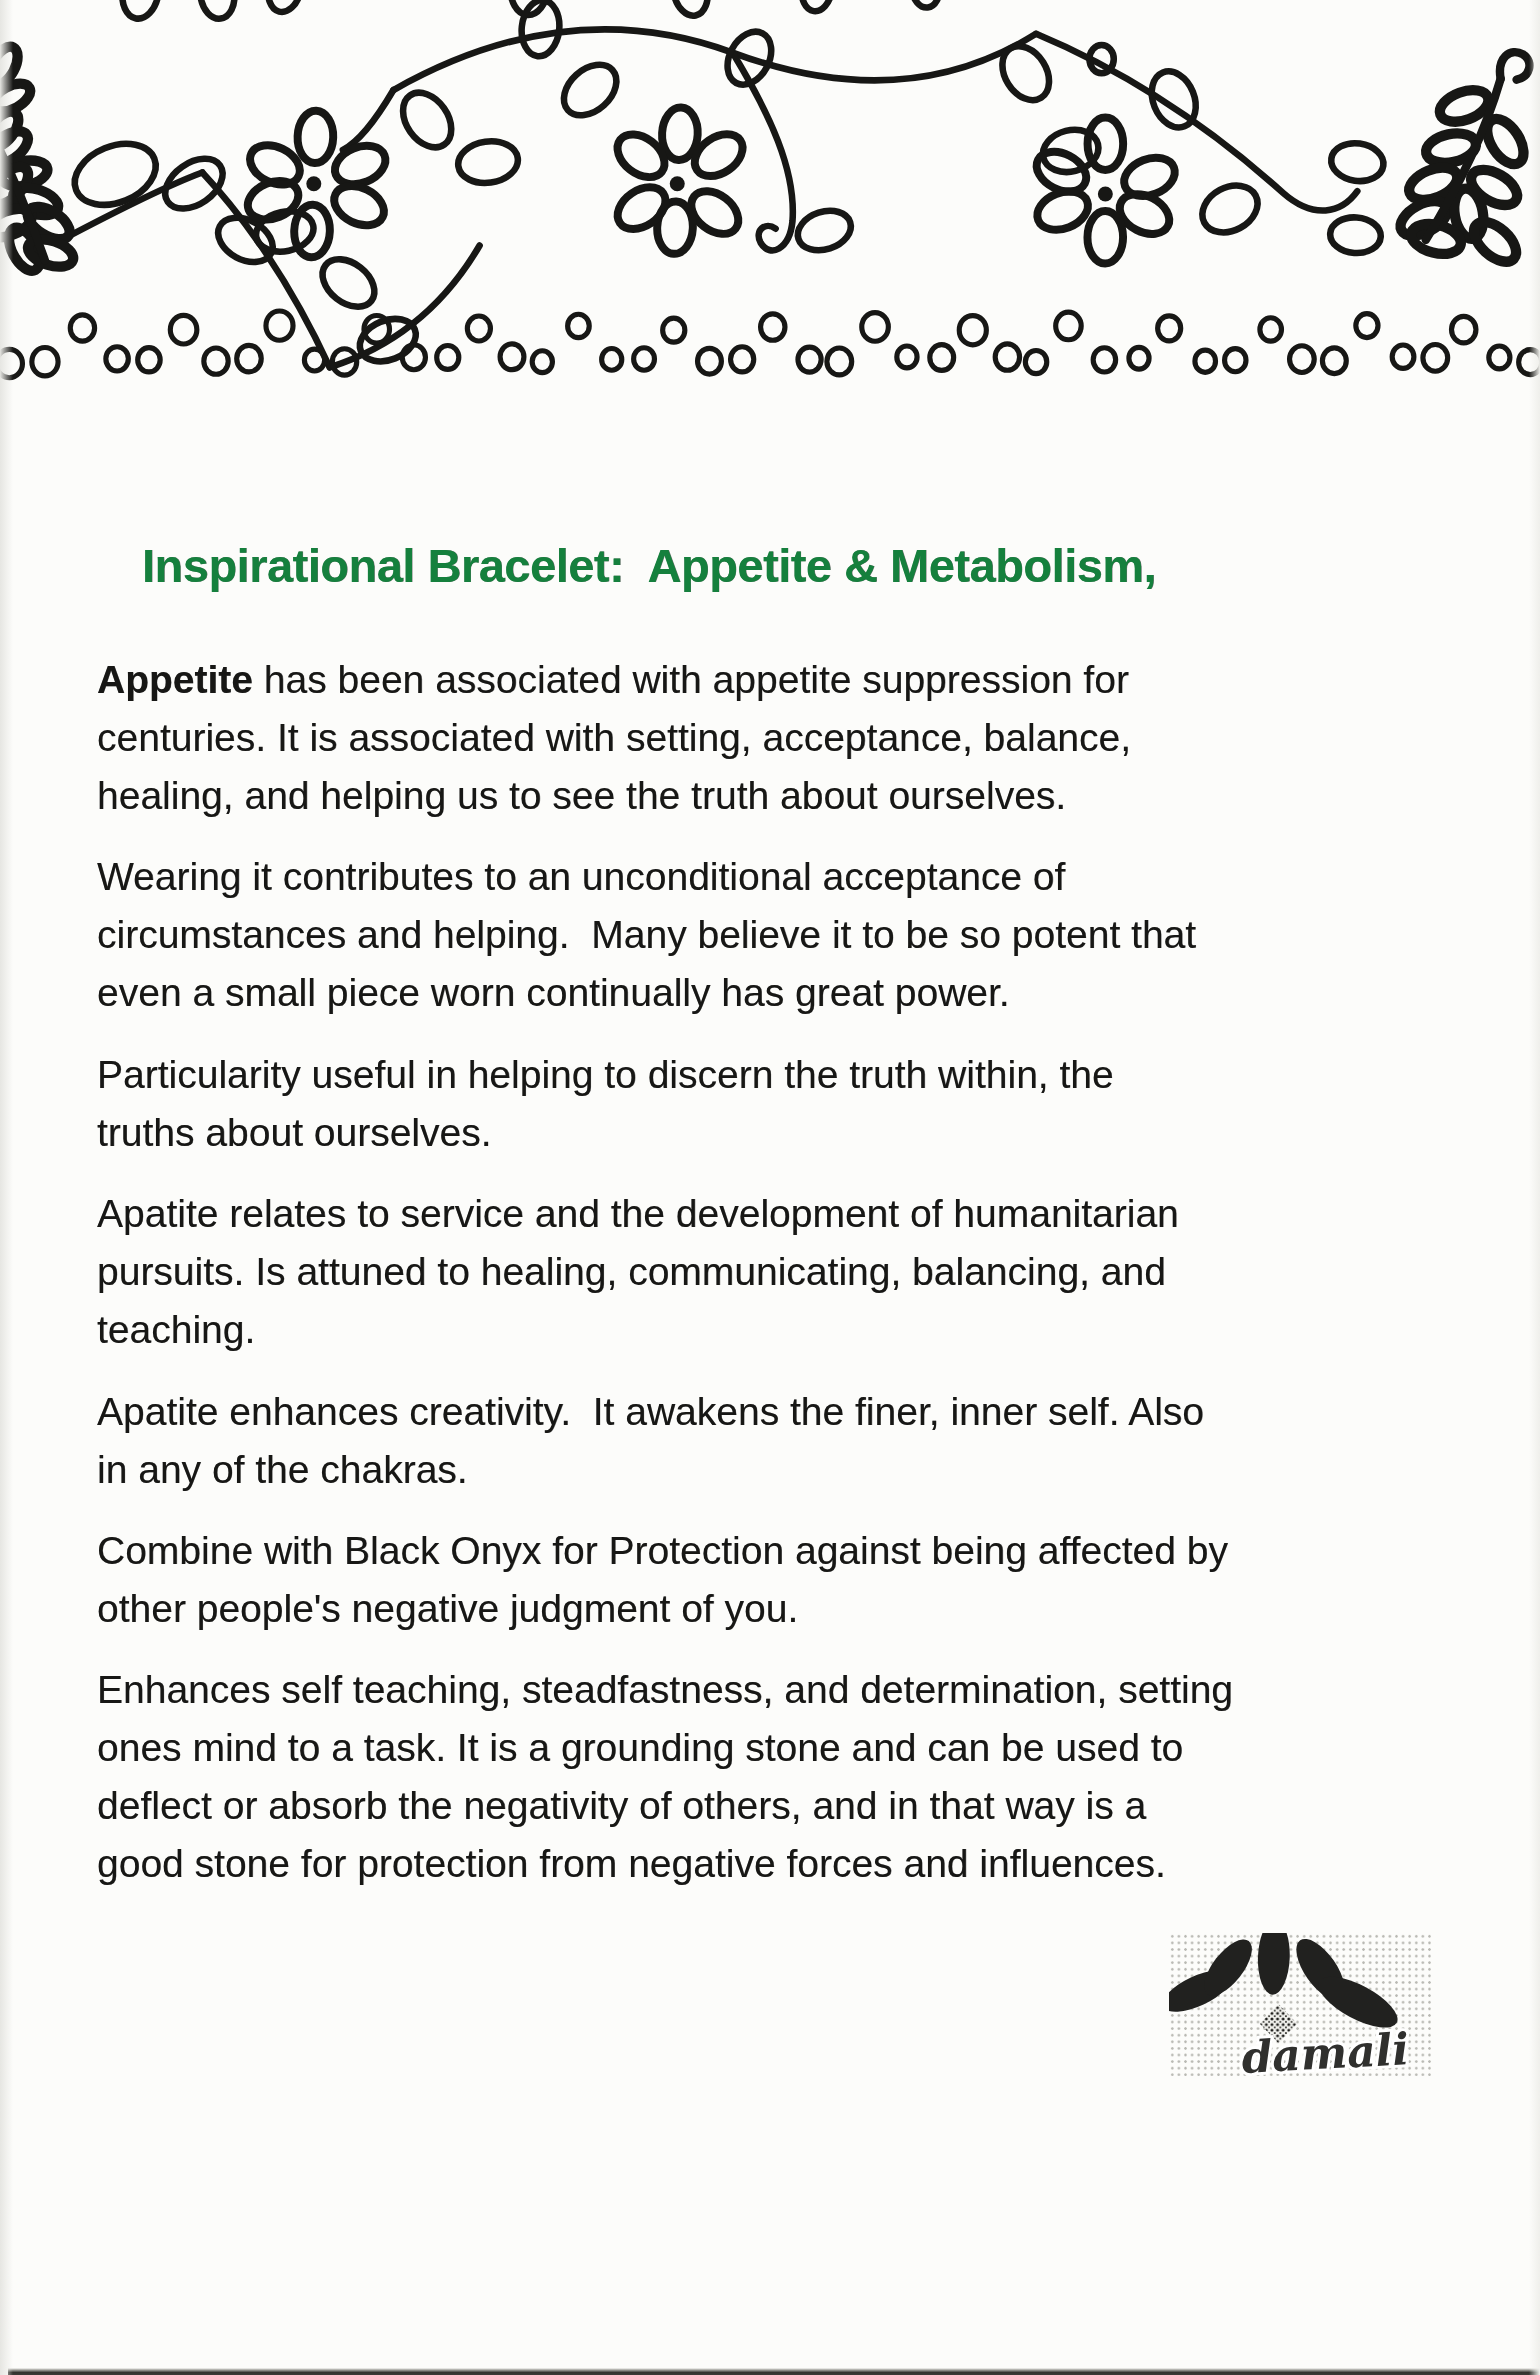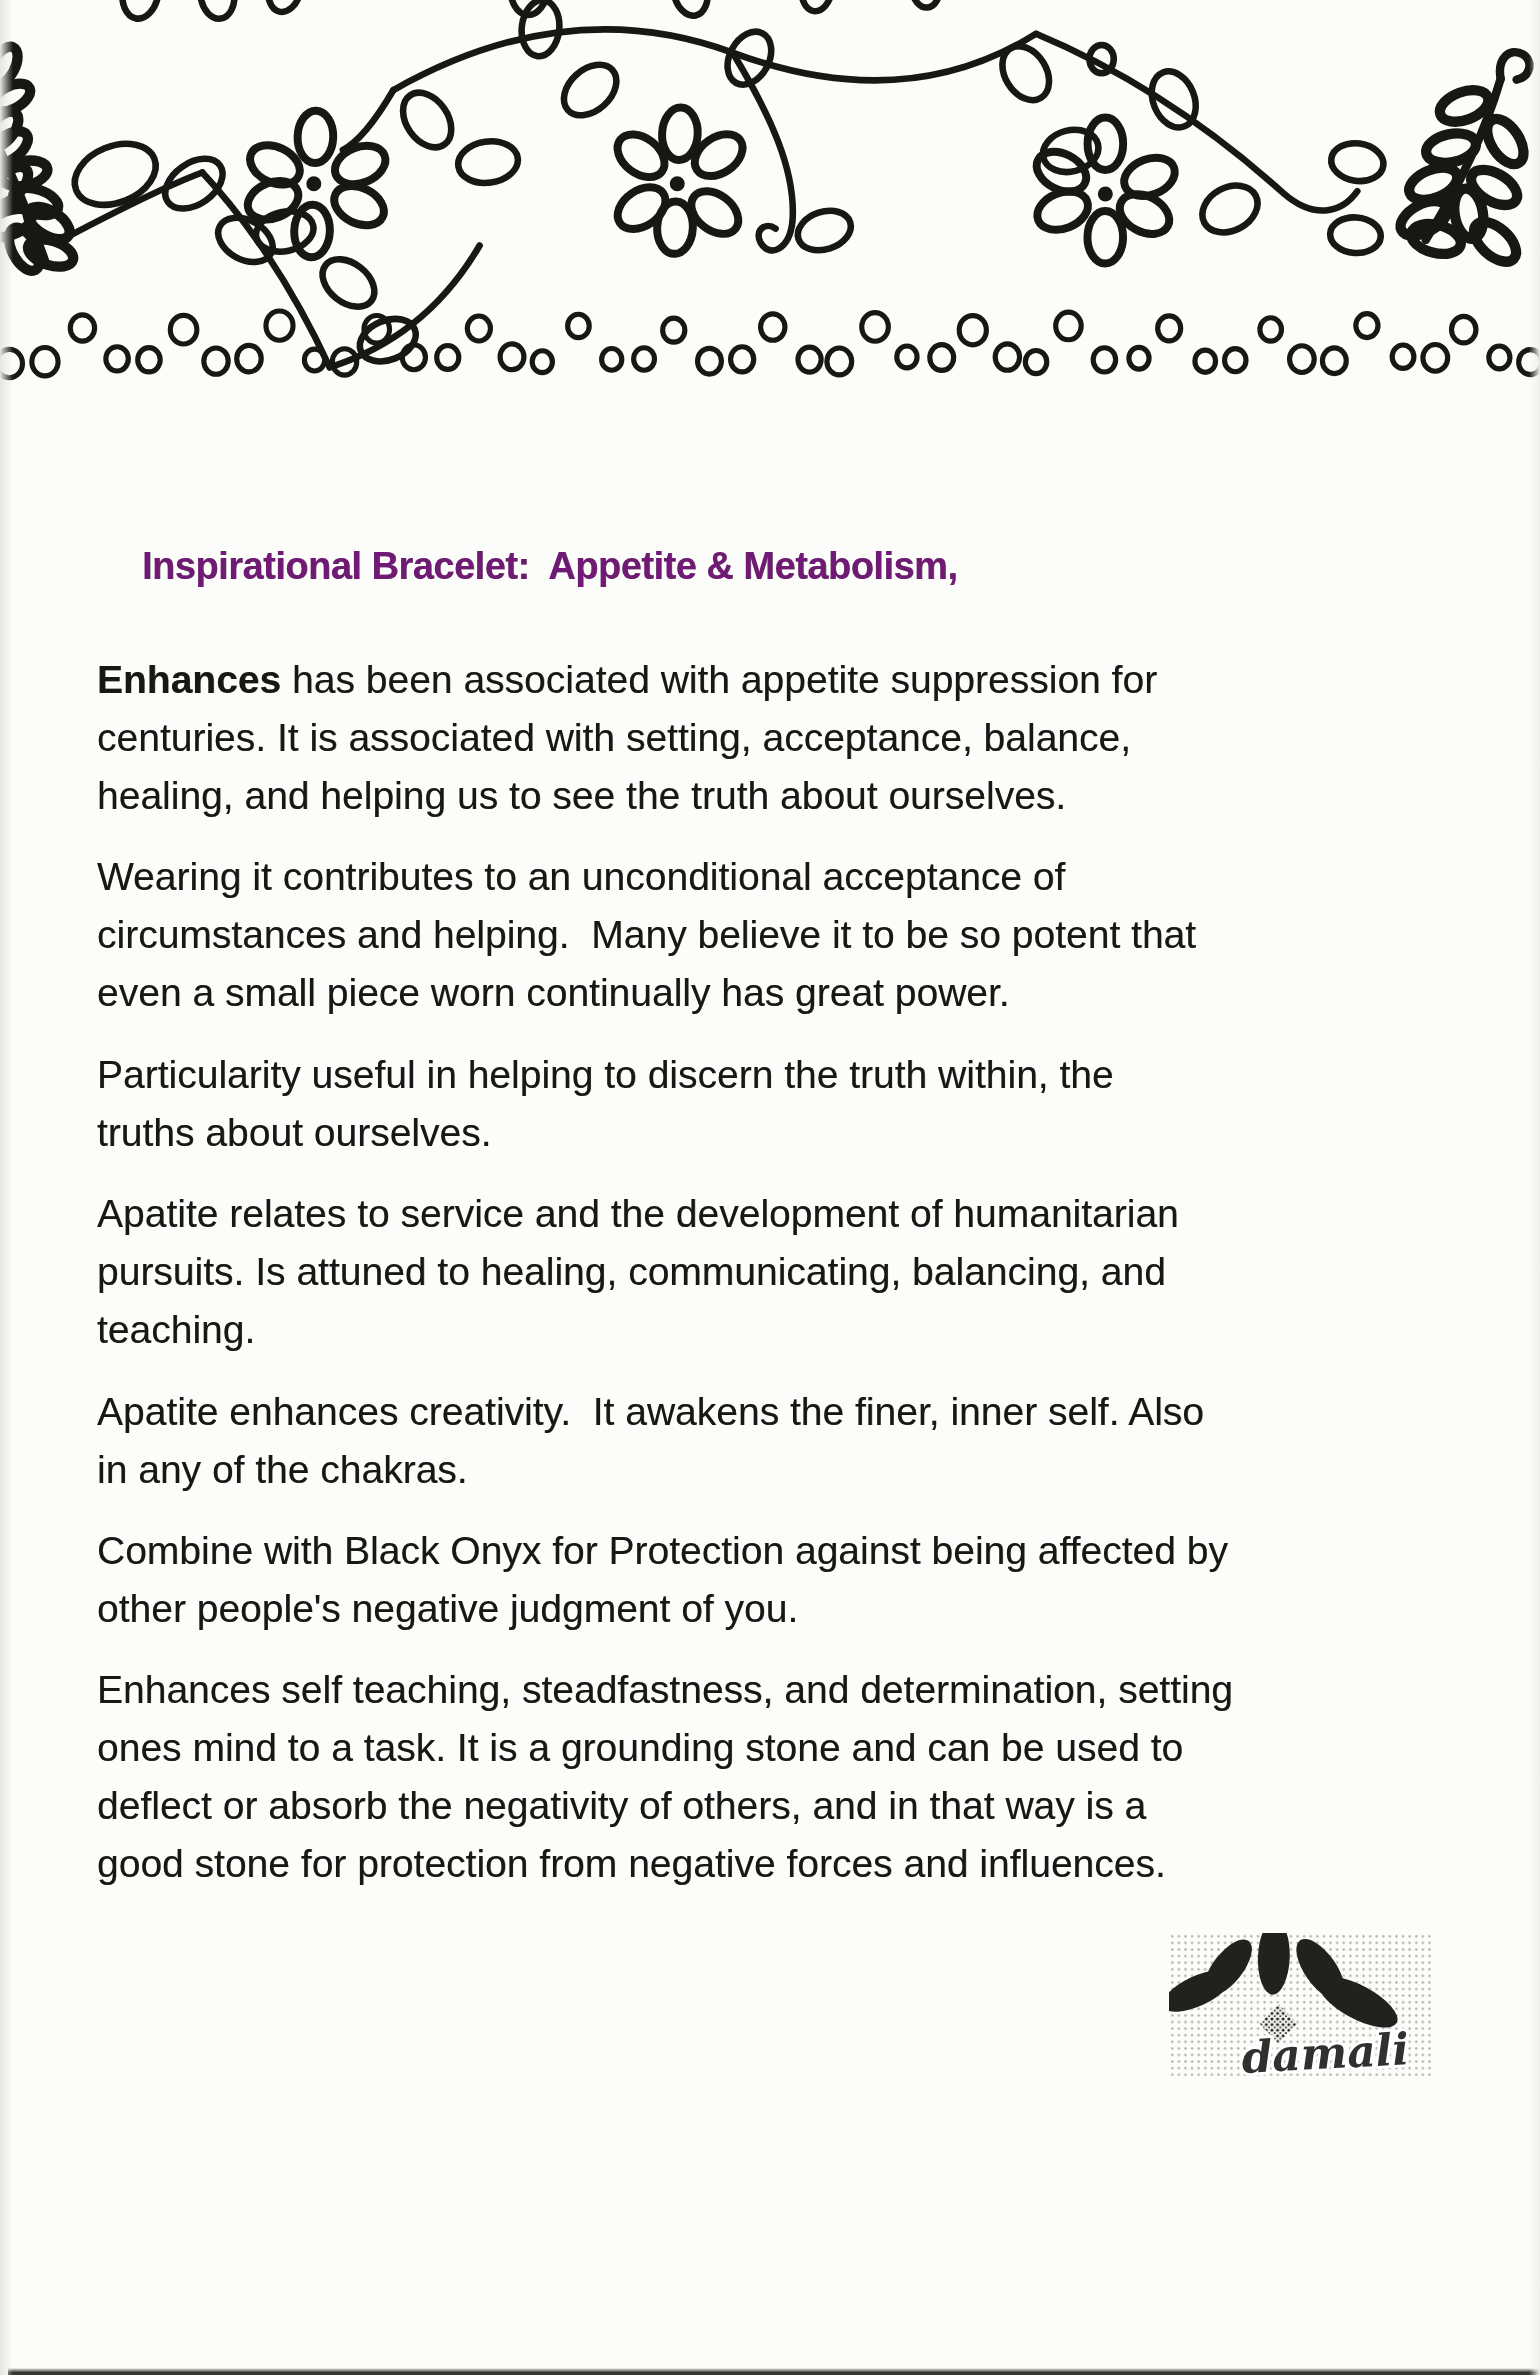--- a/index.html
+++ b/index.html
@@ -19,24 +19,24 @@
   .page::after{
     content:"";position:absolute;right:0;top:0;bottom:0;width:11.2px;
     background:linear-gradient(to left,#efefeb,rgba(255,255,255,0));
     pointer-events:none;z-index:5;
   }
   #border-svg{position:absolute;left:0;top:0;z-index:1;}
   .doc{
     position:absolute;left:97px;top:537px;width:1340px;z-index:2;
   }
   .doc-title{
-    font-size:38px;font-weight:bold;letter-spacing:-0.5px;
+    font-size:47px;font-weight:bold;letter-spacing:-0.5px;
     line-height:58px;margin:0 0 56px 45px;
     white-space:pre-wrap;
-    color:#701a75;
+    color:#15803d;
     text-shadow:0.4px 0.4px 0 rgba(20,20,20,.6);
   }
   .para{margin:0 0 23.4px 0;font-size:39px;line-height:58px;}
   .para .line{display:block;white-space:pre-wrap;}
   .para b{font-weight:bold;}
   .para{text-shadow:0.3px 0.3px 0 rgba(25,25,25,.5);}
   .logo-box{
     position:absolute;left:1169px;top:1933px;width:262px;height:143px;z-index:2;
     background-image:radial-gradient(circle,#b9b9b3 1px,rgba(255,255,255,0) 1.5px);
     background-size:6.6px 6.6px;
@@ -196,21 +196,21 @@
         <ellipse cx="1562.5705038856404" cy="351.76542364295085" rx="13.050434570831705" ry="14.094469336498243" fill="none" stroke="#171715" stroke-width="5.5"></ellipse>
         <ellipse cx="1600.6251400760991" cy="381.4879179439843" rx="11.277856194442839" ry="12.180084689998267" fill="none" stroke="#171715" stroke-width="5.5"></ellipse>
         <ellipse cx="1633.5916994388156" cy="386.4983549927033" rx="12.378897945932126" ry="13.369209781606697" fill="none" stroke="#171715" stroke-width="5.5"></ellipse>
       </g>
   </svg>
 
   <main class="doc">
     <h1 class="doc-title">Inspirational Bracelet:  Appetite &amp; Metabolism,</h1>
 
     <p class="para">
-      <span class="line"><b>Enhances</b><span> has been associated with appetite suppression for</span></span>
+      <span class="line"><b>Appetite</b><span> has been associated with appetite suppression for</span></span>
       <span class="line">centuries. It is associated with setting, acceptance, balance,</span>
       <span class="line">healing, and helping us to see the truth about ourselves.</span>
     </p>
 
     <p class="para">
       <span class="line">Wearing it contributes to an unconditional acceptance of</span>
       <span class="line">circumstances and helping.  Many believe it to be so potent that</span>
       <span class="line">even a small piece worn continually has great power.</span>
     </p>
 

